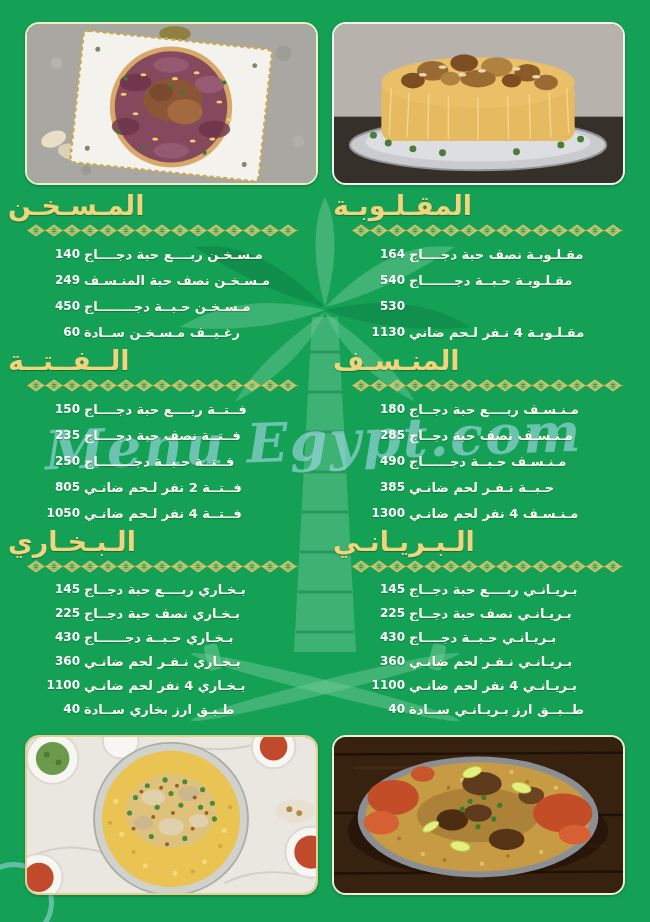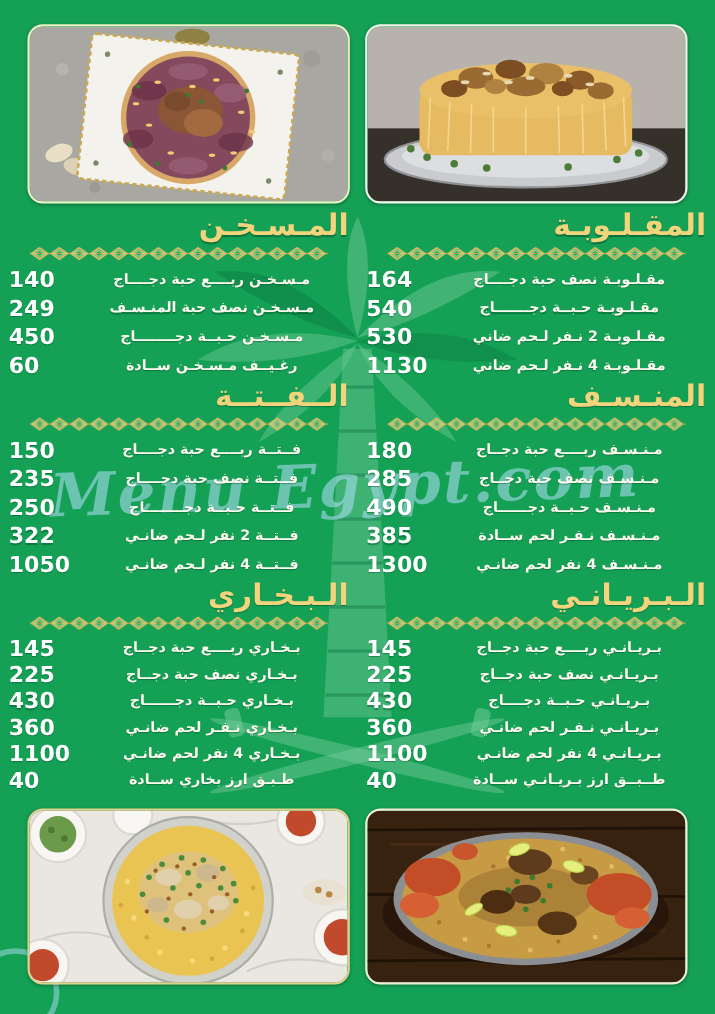--- a/index.html
+++ b/index.html
@@ -24,29 +24,29 @@
   figure{flex:1;margin:0;border-radius:14px;overflow:hidden;border:2px solid #eef0c6;
     box-shadow:0 1px 3px rgba(0,40,20,.35);}
   figure.b-white{border-color:#f6f3ea;}
   figure.b-gold{border-color:#e4d08e;}
   figure.b-cream{border-color:#f3ecd8;}
   figure svg{display:block;width:100%;height:100%;}
   
   .menu{position:absolute;top:190px;left:0;right:0;z-index:1;}
   .band{display:grid;grid-template-columns:1fr 1fr;}
   .menu-section{padding:0 8px;}
-  .sec-title{margin:0;text-align:right;font-size:27px;line-height:32px;
+  .sec-title{margin:0;text-align:left;font-size:27px;line-height:32px;
     font-weight:bold;color:#f2d47c;letter-spacing:1px;
     text-shadow:0 1px 1px rgba(0,60,30,.45);}
   .divider{display:block;width:88%;height:13px;margin:2px auto 4px;}
   .row{display:flex;align-items:center;height:26px;}
   .band.b3 .row{height:24px;}
-  .price{width:72px;text-align:left;color:#ffffff;font-weight:bold;
-    font-size:20px;text-shadow:0 1px 1px rgba(0,60,30,.4);}
-  .nm{flex:1;direction:rtl;text-align:center;padding-right:16px;padding-left:4px;
+  .price{width:72px;text-align:right;color:#ffffff;font-weight:bold;
+    font-size:12px;text-shadow:0 1px 1px rgba(0,60,30,.4);}
+  .nm{flex:1;direction:rtl;text-align:left;padding-right:16px;padding-left:4px;
     color:#fdfaf0;font-weight:bold;font-size:13px;white-space:nowrap;overflow:hidden;
     text-shadow:0 1px 1px rgba(0,60,30,.4);}
 </style>
 </head>
 <body>
 
 <div class="page">
 
   <svg width="0" height="0" style="position:absolute" aria-hidden="true">
     <defs>
@@ -229,21 +229,20 @@
           <div class="row">
               <span class="price">164</span>
               <span class="nm">مقـلـوبـة نصف حبة دجــــاج</span>
             </div>
           <div class="row">
               <span class="price">540</span>
               <span class="nm">مقـلـوبـة حـبــة دجـــــــاج</span>
             </div>
           <div class="row">
               <span class="price">530</span>
-              <span class="nm">مقـلـوبـة 2 نـفر لـحم ضاني</span>
             </div>
           <div class="row">
               <span class="price">1130</span>
               <span class="nm">مقـلـوبـة 4 نـفر لـحم ضاني</span>
             </div>
         </div>
       </section>
     </div>
 
     <div class="band">
@@ -259,21 +258,21 @@
             </div>
           <div class="row">
               <span class="price">235</span>
               <span class="nm">فــتــة نصف حبة دجــــاج</span>
             </div>
           <div class="row">
               <span class="price">250</span>
               <span class="nm">فــتــة حـبــة دجــــــــاج</span>
             </div>
           <div class="row">
-              <span class="price">322</span>
+              <span class="price">805</span>
               <span class="nm">فــتــة 2 نفر لـحم ضانـي</span>
             </div>
           <div class="row">
               <span class="price">1050</span>
               <span class="nm">فــتــة 4 نفر لـحم ضانـي</span>
             </div>
         </div>
       </section>
       <section class="menu-section">
         <h2 class="sec-title">المنـسـف</h2>
@@ -288,21 +287,21 @@
           <div class="row">
               <span class="price">285</span>
               <span class="nm">مـنـسـف نصف حبة دجــاج</span>
             </div>
           <div class="row">
               <span class="price">490</span>
               <span class="nm">مـنـسـف حـبــة دجــــــاج</span>
             </div>
           <div class="row">
               <span class="price">385</span>
-              <span class="nm">مـنـسـف نـفـر لحم ســادة</span>
+              <span class="nm">حـبــة نـفـر لحم ضانـي</span>
             </div>
           <div class="row">
               <span class="price">1300</span>
               <span class="nm">مـنـسـف 4 نفر لحم ضانـي</span>
             </div>
         </div>
       </section>
     </div>
 
     <div class="band b3">

